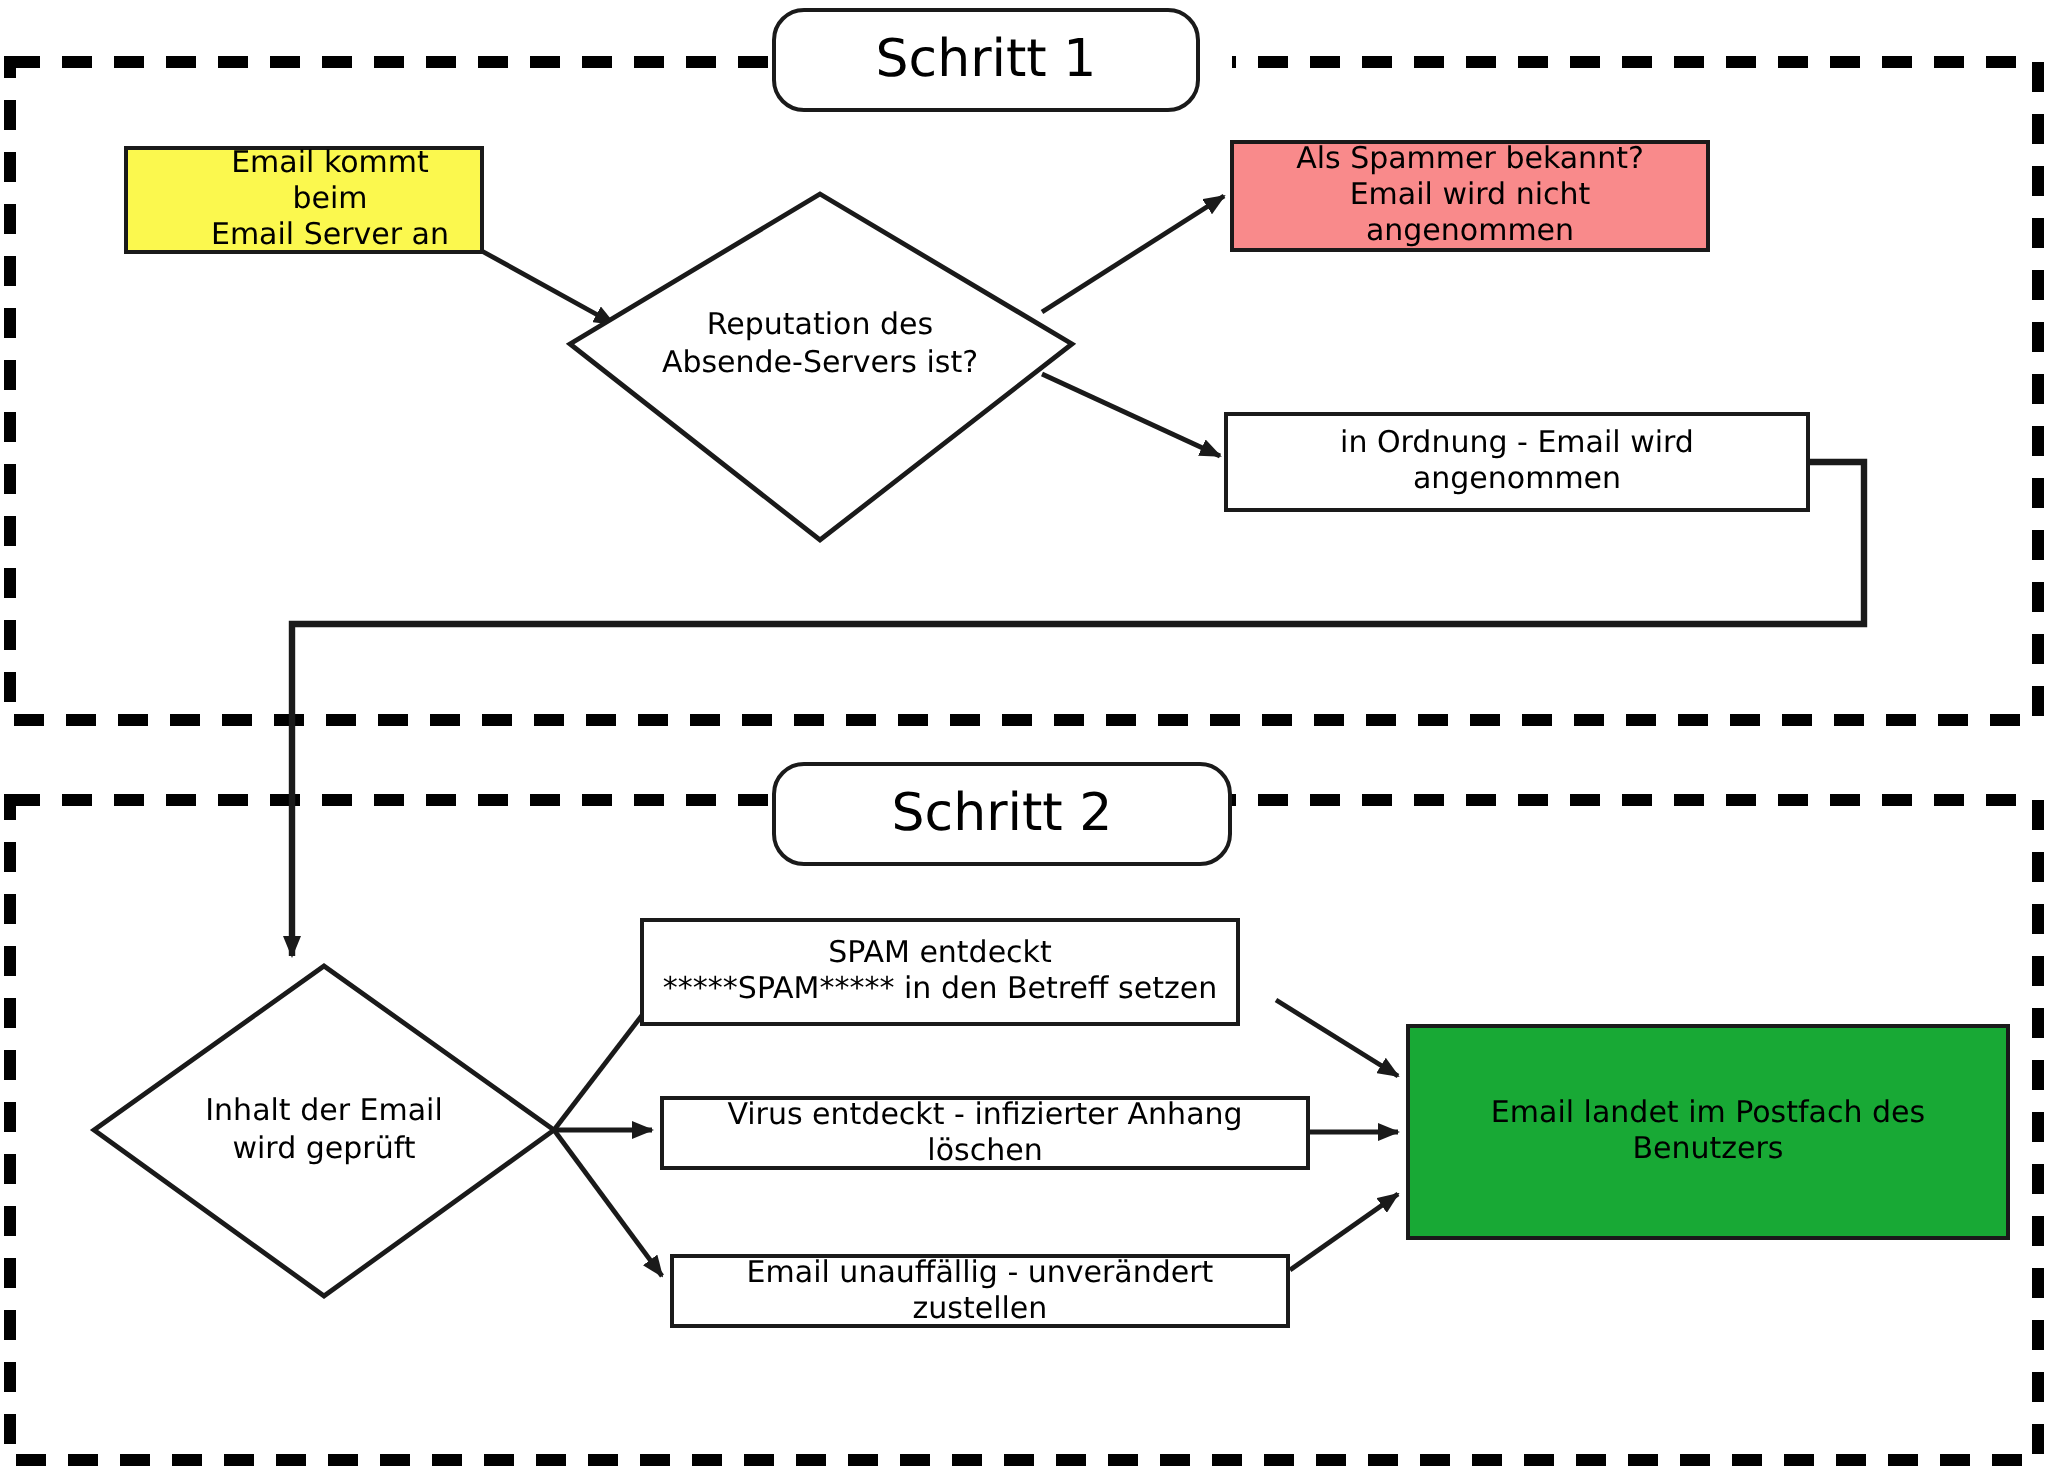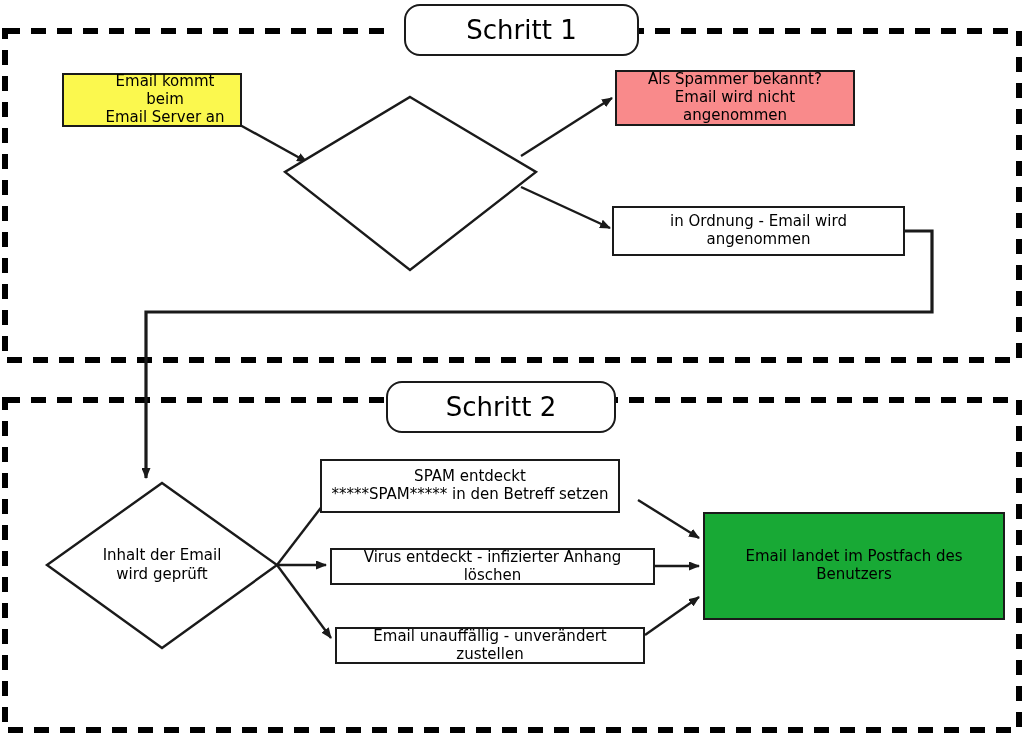--- a/index.html
+++ b/index.html
@@ -102,35 +102,41 @@
 
     <line x1="655" y1="566" x2="699" y2="566" stroke="#1a1a1a" stroke-width="2.4" marker-end="url(#arrowhead)"></line>
 
     <line x1="645" y1="635" x2="699" y2="597" stroke="#1a1a1a" stroke-width="2.4" marker-end="url(#arrowhead)"></line>
 
     <polygon points="410,97 536,172 410,270 285,172" fill="#ffffff" stroke="#1a1a1a" stroke-width="2.4"></polygon>
 
     <polygon points="162,483 277,565 162,648 47,565" fill="#ffffff" stroke="#1a1a1a" stroke-width="2.4"></polygon>
   </svg>
 
-  <div class="node stage-label" style="left:404px; top:4px; width:235px; height:52px;">
+  <div class="node stage-label" style="left:386px; top:4px; width:214px; height:52px;">
     <span>Schritt 1</span>
   </div>
 
   <div class="node stage-label" style="left:386px; top:381px; width:230px; height:52px;">
     <span>Schritt 2</span>
   </div>
 
   <div class="node rect-node yellow" style="left:62px; top:73px; width:180px; height:54px;padding-left:32px;">
     <div>
       <span class="txt-line">Email kommt beim</span>
       <span class="txt-line">Email Server an</span>
     </div>
   </div>
 
+  <div class="diamond-text" style="left:300px; top:142px; width:220px; height:60px;">
+    <div>
+      <span class="txt-line">Reputation des</span>
+      <span class="txt-line">Absende-Servers ist?</span>
+    </div>
+  </div>
 
   <div class="node rect-node red" style="left:615px; top:70px; width:240px; height:56px;">
     <div>
       <span class="txt-line">Als Spammer bekannt?</span>
       <span class="txt-line">Email wird nicht angenommen</span>
     </div>
   </div>
 
   <div class="node rect-node" style="left:612px; top:206px; width:293px; height:50px;">
     <span>in Ordnung - Email wird angenommen</span>

